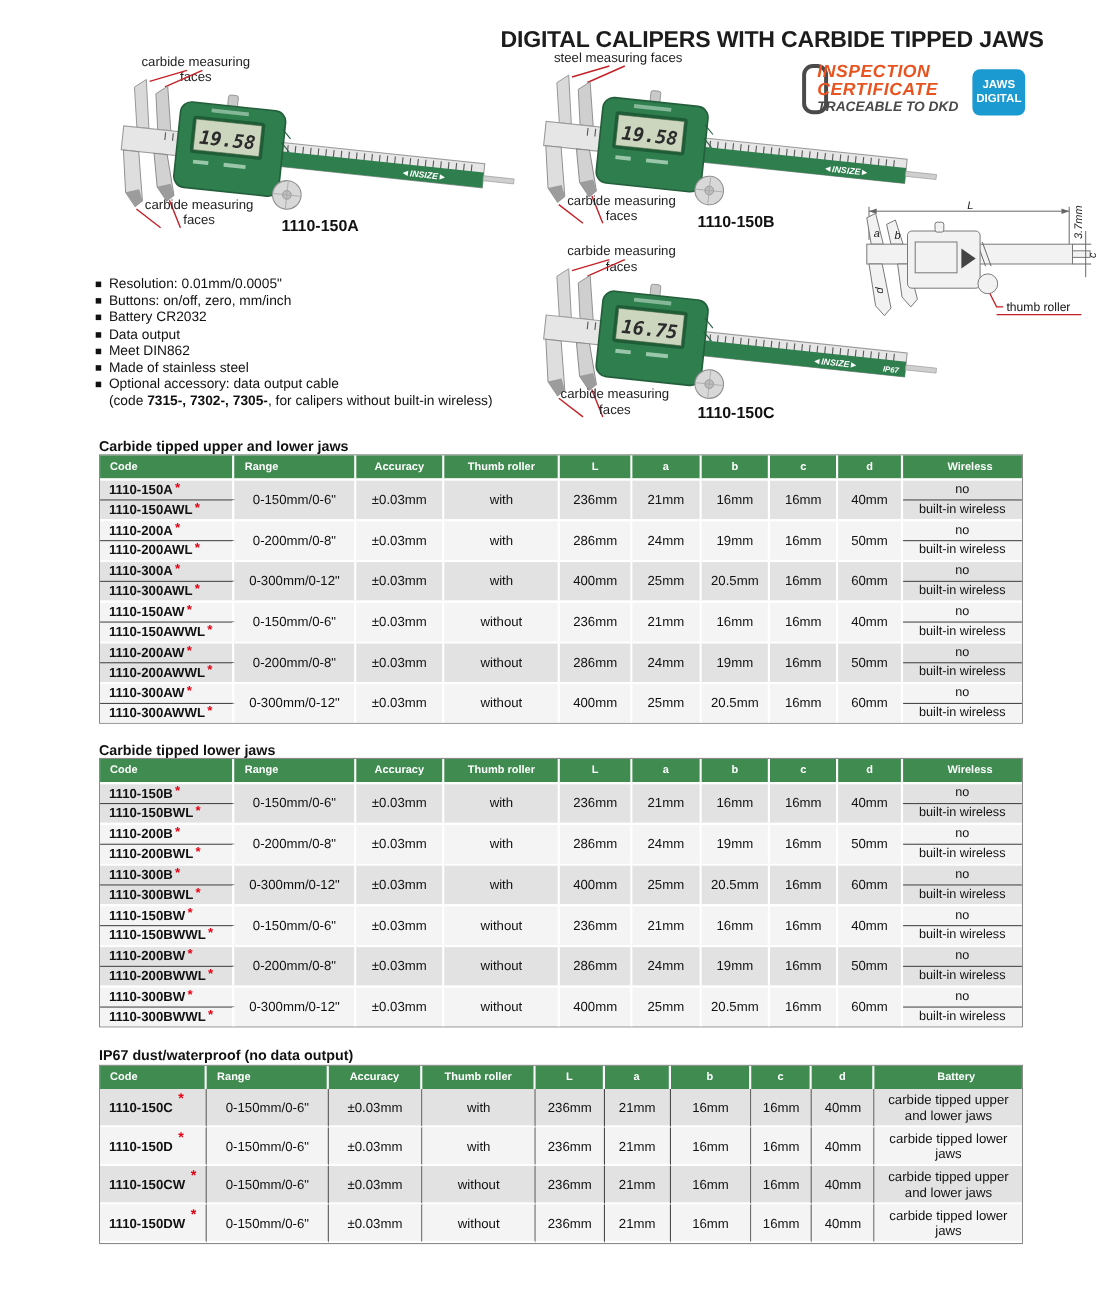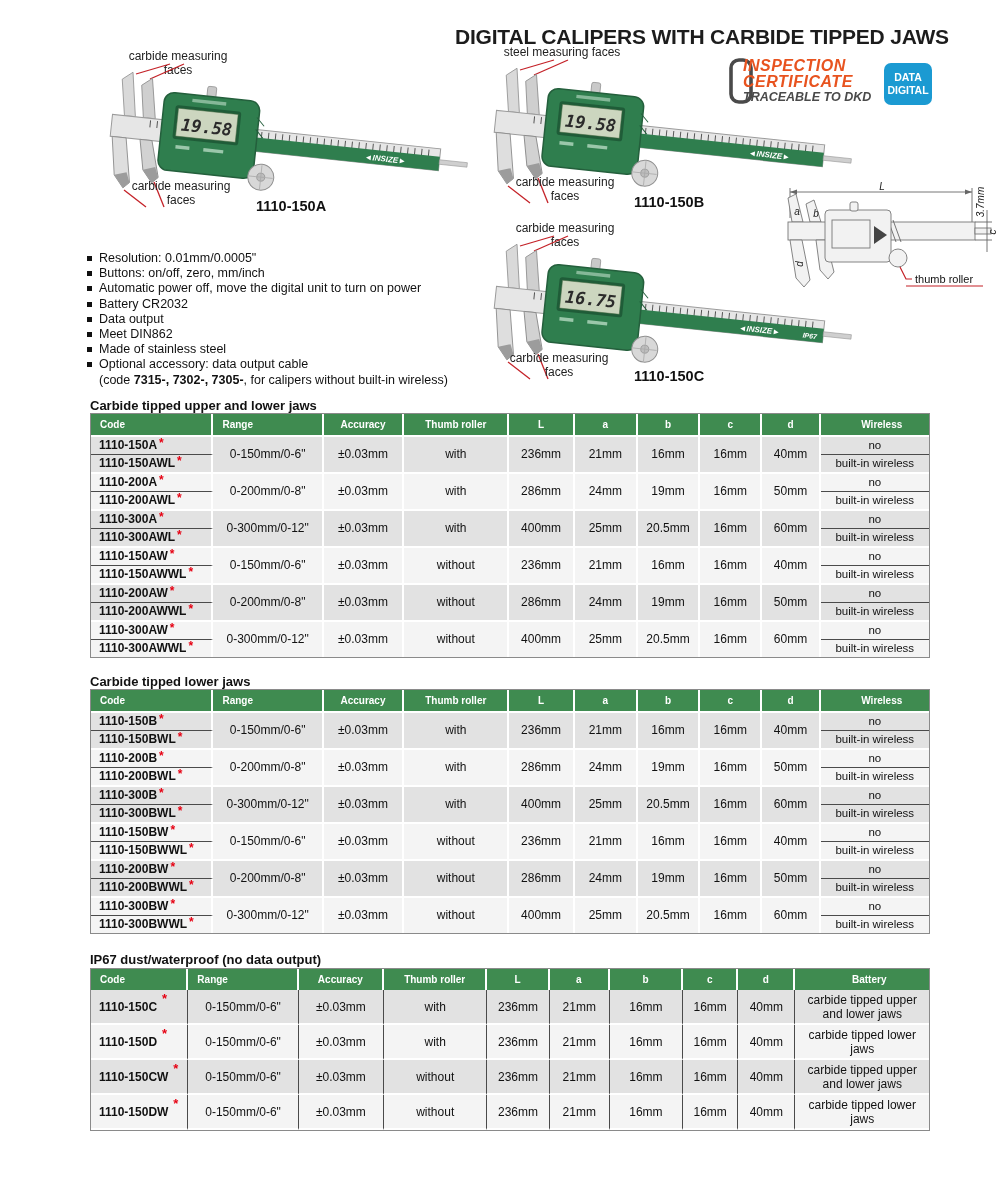--- a/index.html
+++ b/index.html
@@ -175,21 +175,21 @@
       <rect x="4" y="4" width="20" height="42" rx="8" fill="none" stroke="#4a4a4a" stroke-width="3.6"></rect>
     </svg>
     <div class="insp-text">
       <div class="insp-l1">INSPECTION</div>
       <div class="insp-l2">CERTIFICATE</div>
       <div class="insp-l3">TRACEABLE TO DKD</div>
     </div>
   </div>
 
   <div class="dataout">
-    <div>DATA</div>
+    <div>JAWS</div>
     <div>DIGITAL</div>
   </div>
 
   <svg class="diagram" viewBox="0 0 260 115">
 
     <line class="dg-line" x1="50" y1="10" x2="232" y2="10"></line>
     <polygon points="50,10 57,7.5 57,12.5" fill="#666"></polygon>
       <polygon points="232,10 225,7.5 225,12.5" fill="#666"></polygon>
     <line class="dg-line" x1="50" y1="6" x2="50" y2="36"></line>
       <line class="dg-line" x1="232" y1="6" x2="232" y2="40"></line>
@@ -221,21 +221,20 @@
 
     <path class="dg-red" d="M160,85 L166,97 L172,97"></path>
     <text class="dg-txt" x="175" y="101">thumb roller</text>
     <line class="dg-red" x1="166" y1="104" x2="243" y2="104"></line>
   </svg>
 
   <div class="features">
     <ul>
       <li><span>Resolution: 0.01mm/0.0005"</span></li>
       <li><span>Buttons: on/off, zero, mm/inch</span></li>
-      <li><span>Automatic power off, move the digital unit  to turn on power</span></li>
       <li><span>Battery CR2032</span></li>
       <li><span>Data output</span></li>
       <li><span>Meet DIN862</span></li>
       <li><span>Made of stainless steel</span></li>
       <li><span>Optional accessory: data output cable</span></li>
     </ul>
     <div class="feat-sub"><span>(code </span><b>7315-, 7302-, 7305-</b><span>, for calipers without built-in wireless)</span></div>
   </div>
 
   <div class="sect-title" style="top:398px">Carbide tipped upper and lower jaws</div>

